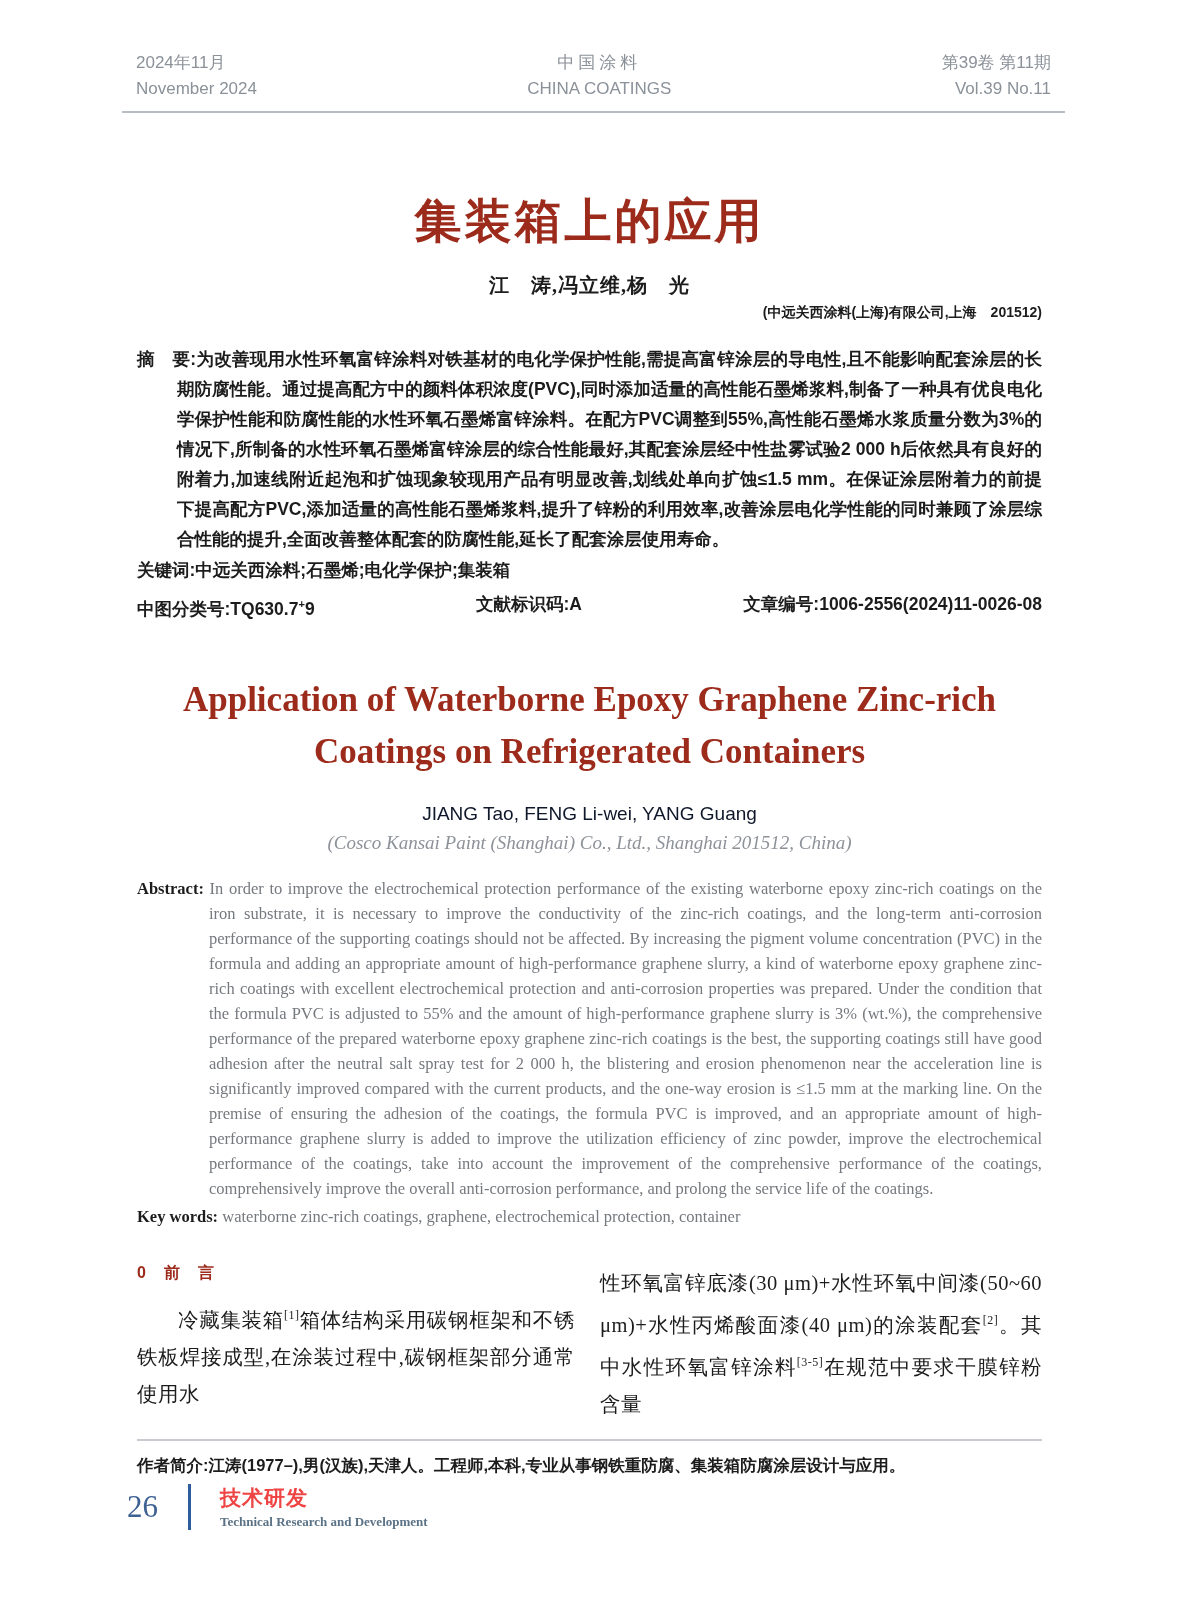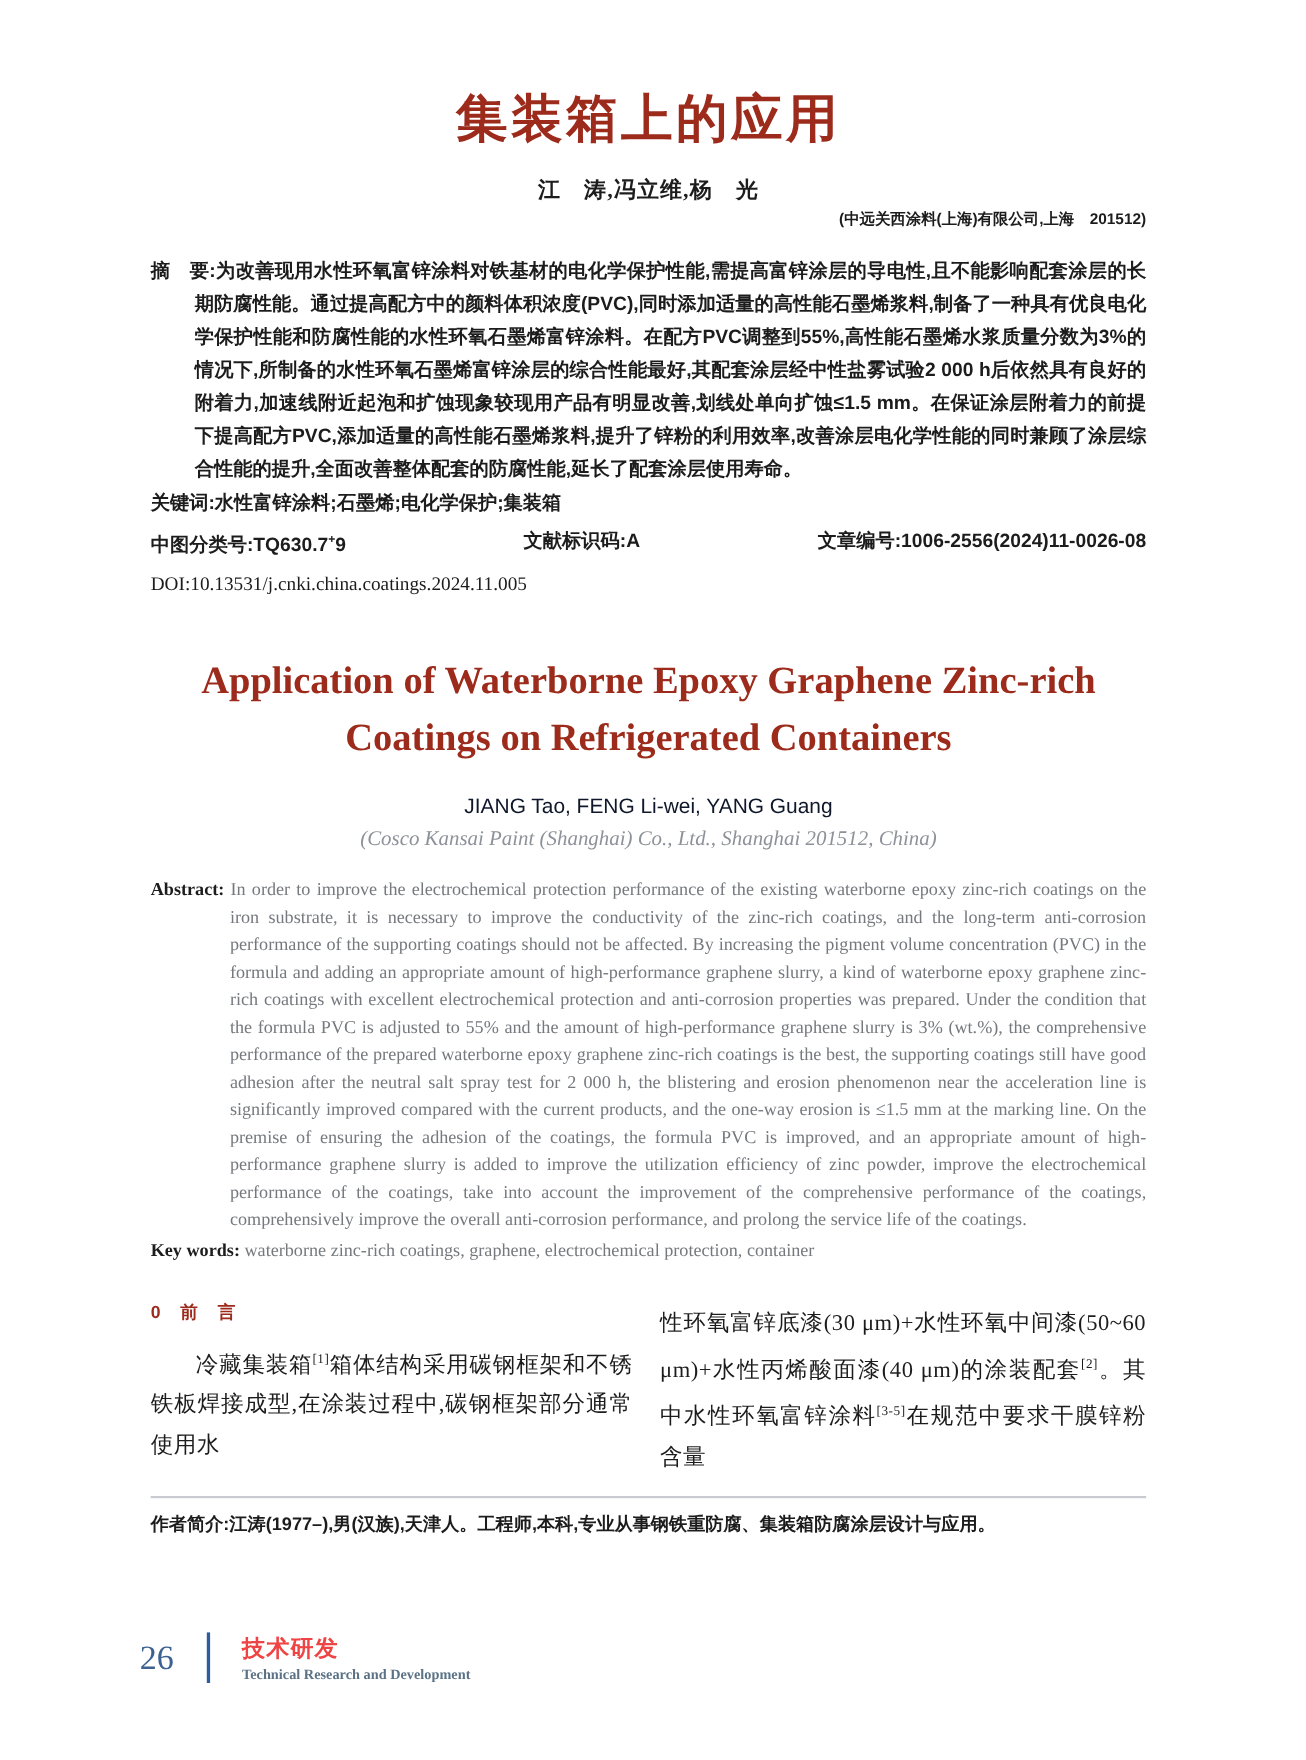--- a/index.html
+++ b/index.html
@@ -87,41 +87,54 @@
   .pf-num { font-family:"Liberation Serif", serif; font-size:31px; color:#3d6292; }
   .pf-bar { width:3px; height:46px; background:#2e5d9e; margin:0 11px 0 12px; }
   .pf-sec-cn { font-size:21px; font-weight:bold; color:#ef4444; letter-spacing:1px; }
   .pf-sec-en { font-family:"Liberation Serif", serif; font-size:13px; font-weight:bold; color:#5b7286; margin-top:2px; }
 </style>
 </head>
 <body>
 
 <div class="page">
 
+  <div class="jheader">
+    <div class="col">
+      <span>2024年11月</span>
+      <span>November 2024</span>
+    </div>
+    <div class="col center">
+      <span class="jh-cn">中国涂料</span>
+      <span>CHINA COATINGS</span>
+    </div>
+    <div class="col right">
+      <span>第39卷 第11期</span>
+      <span>Vol.39  No.11</span>
+    </div>
+  </div>
 
   <div class="content">
 
     <div class="title-cn">
       <div>集装箱上的应用</div>
     </div>
 
     <div class="authors-cn">江　涛,冯立维,杨　光</div>
     <div class="affil-cn">(中远关西涂料(上海)有限公司,上海　201512)</div>
 
     <div class="abstract-cn"><span>摘　要:</span><span>为改善现用水性环氧富锌涂料对铁基材的电化学保护性能,需提高富锌涂层的导电性,且不能影响配套涂层的长期防腐性能。通过提高配方中的颜料体积浓度(PVC),同时添加适量的高性能石墨烯浆料,制备了一种具有优良电化学保护性能和防腐性能的水性环氧石墨烯富锌涂料。在配方PVC调整到55%,高性能石墨烯水浆质量分数为3%的情况下,所制备的水性环氧石墨烯富锌涂层的综合性能最好,其配套涂层经中性盐雾试验2 000 h后依然具有良好的附着力,加速线附近起泡和扩蚀现象较现用产品有明显改善,划线处单向扩蚀≤1.5 mm。在保证涂层附着力的前提下提高配方PVC,添加适量的高性能石墨烯浆料,提升了锌粉的利用效率,改善涂层电化学性能的同时兼顾了涂层综合性能的提升,全面改善整体配套的防腐性能,延长了配套涂层使用寿命。</span></div>
 
-    <div class="keywords-cn"><span>关键词:</span><span>水性富锌涂料;石墨烯;电化学保护;集装箱</span></div>
+    <div class="keywords-cn"><span>关键词:</span><span>中远关西涂料;石墨烯;电化学保护;集装箱</span></div>
 
     <div class="meta-row">
       <span><span>中图分类号:TQ630.7</span><sup>+</sup><span>9</span></span>
       <span>文献标识码:A</span>
       <span>文章编号:1006-2556(2024)11-0026-08</span>
     </div>
 
-    <div class="doi-row">DOI:10.13531/j.cnki.china.coatings.2024.11.005</div>
 
     <div class="title-en">
       <div>Application of Waterborne Epoxy Graphene Zinc-rich</div>
       <div>Coatings on Refrigerated Containers</div>
     </div>
 
     <div class="authors-en">JIANG Tao, FENG Li-wei, YANG Guang</div>
     <div class="affil-en">(Cosco Kansai Paint (Shanghai) Co., Ltd., Shanghai 201512, China)</div>
 
     <div class="abstract-en"><span class="lbl">Abstract:</span><span> In order to improve the electrochemical protection performance of the existing waterborne epoxy zinc-rich coatings on the iron substrate, it is necessary to improve the conductivity of the zinc-rich coatings, and the long-term anti-corrosion performance of the supporting coatings should not be affected. By increasing the pigment volume concentration (PVC) in the formula and adding an appropriate amount of high-performance graphene slurry, a kind of waterborne epoxy graphene zinc-rich coatings with excellent electrochemical protection and anti-corrosion properties was prepared. Under the condition that the formula PVC is adjusted to 55% and the amount of high-performance graphene slurry is 3% (wt.%), the comprehensive performance of the prepared waterborne epoxy graphene zinc-rich coatings is the best, the supporting coatings still have good adhesion after the neutral salt spray test for 2 000 h, the blistering and erosion phenomenon near the acceleration line is significantly improved compared with the current products, and the one-way erosion is ≤1.5 mm at the marking line. On the premise of ensuring the adhesion of the coatings, the formula PVC is improved, and an appropriate amount of high-performance graphene slurry is added to improve the utilization efficiency of zinc powder, improve the electrochemical performance of the coatings, take into account the improvement of the comprehensive performance of the coatings, comprehensively improve the overall anti-corrosion performance, and prolong the service life of the coatings.</span></div>

